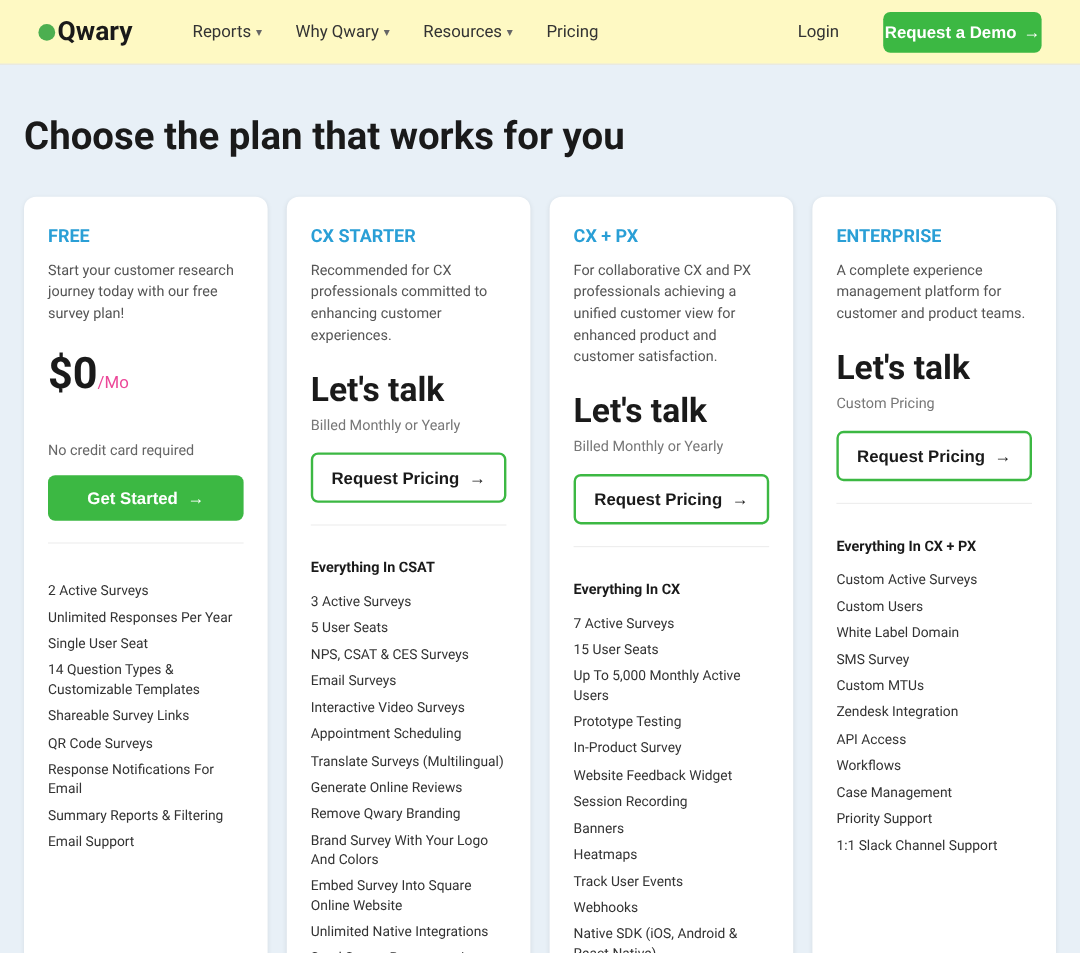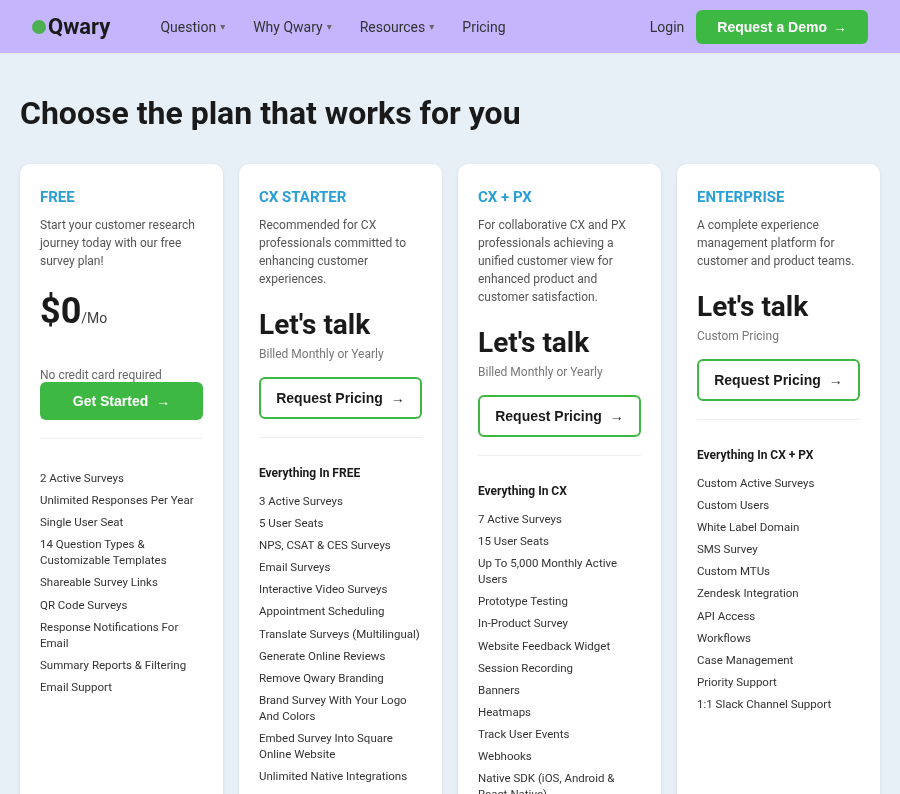--- a/index.html
+++ b/index.html
@@ -4,21 +4,21 @@
   <style>
     * { box-sizing: border-box; margin: 0; padding: 0; }
     body {
       font-family: -apple-system, BlinkMacSystemFont, 'Segoe UI', Roboto, sans-serif;
       background-color: #e8f0f7;
       min-height: 794px;
     }
 
     
     .navbar {
-      background: #c4b5fd;
+      background: #fef9c3;
       display: flex;
       align-items: center;
       padding: 0 32px;
       height: 54px;
       border-bottom: 1px solid #e5e5e5;
     }
     .logo {
       display: flex;
       align-items: center;
       font-size: 22px;
@@ -60,28 +60,29 @@
     .login-btn {
       font-size: 14px;
       color: #333;
       cursor: pointer;
       padding: 6px 12px;
     }
     .demo-btn {
       background: #3cb843;
       color: white;
       border: none;
-      padding: 9px 21px;
+      padding: 9px 1px;
       border-radius: 6px;
       font-size: 14px;
       font-weight: 600;
       cursor: pointer;
       display: flex;
       align-items: center;
       gap: 6px;
+      margin-left: 25px;
     }
 
     
     .main-content {
       padding: 40px 20px 40px;
     }
     .page-title {
       text-align: left;
       font-size: 32px;
       font-weight: 700;
@@ -124,37 +125,38 @@
     .price-block {
       margin: 20px 0 6px;
     }
     .price-amount {
       font-size: 36px;
       font-weight: 700;
       color: #1a1a1a;
     }
     .price-mo {
       font-size: 14px;
-      color: #404040;
+      color: #ec4899;
     }
     .lets-talk {
       font-size: 28px;
       font-weight: 700;
       color: #1a1a1a;
       margin: 20px 0 6px;
     }
     .billing-note {
       font-size: 12px;
       color: #777;
       margin-bottom: 14px;
       min-height: 16px;
     }
     .no-cc {
       font-size: 12px;
       color: #666;
+      margin-bottom: 14px;
     }
 
     .cta-btn {
       display: flex;
       align-items: center;
       justify-content: center;
       gap: 8px;
       width: 100%;
       padding: 11px;
       border-radius: 6px;
@@ -195,21 +197,21 @@
 </head>
 <body>
 
 <nav class="navbar">
   <div class="logo">
     <div class="logo-dot"></div>
     <span>Q<span>wary</span></span>
   </div>
   <div class="nav-links">
     <div class="nav-link">
-      <span>Question</span>
+      <span>Reports</span>
       <span class="chevron">▾</span>
     </div>
     <div class="nav-link">
       <span>Why Qwary</span>
       <span class="chevron">▾</span>
     </div>
     <div class="nav-link">
       <span>Resources</span>
       <span class="chevron">▾</span>
     </div>
@@ -260,21 +262,21 @@
     <div class="plan-title cx-starter">CX STARTER</div>
     <div class="plan-desc">Recommended for CX professionals committed to enhancing customer experiences.</div>
     <div class="lets-talk">Let's talk</div>
     <div class="billing-note">Billed Monthly or Yearly</div>
 
     <button class="cta-btn request-pricing">
     <span>Request Pricing</span>
     <span>→</span>
   </button>
     <div class="features-section">
-      <div class="feature-header">Everything In FREE</div>
+      <div class="feature-header">Everything In CSAT</div>
       <div class="feature-item">3 Active Surveys</div>
           <div class="feature-item">5 User Seats</div>
           <div class="feature-item">NPS, CSAT &amp; CES Surveys</div>
           <div class="feature-item">Email Surveys</div>
           <div class="feature-item">Interactive Video Surveys</div>
           <div class="feature-item">Appointment Scheduling</div>
           <div class="feature-item">Translate Surveys (Multilingual)</div>
           <div class="feature-item">Generate Online Reviews</div>
           <div class="feature-item">Remove Qwary Branding</div>
           <div class="feature-item">Brand Survey With Your Logo And Colors</div>

